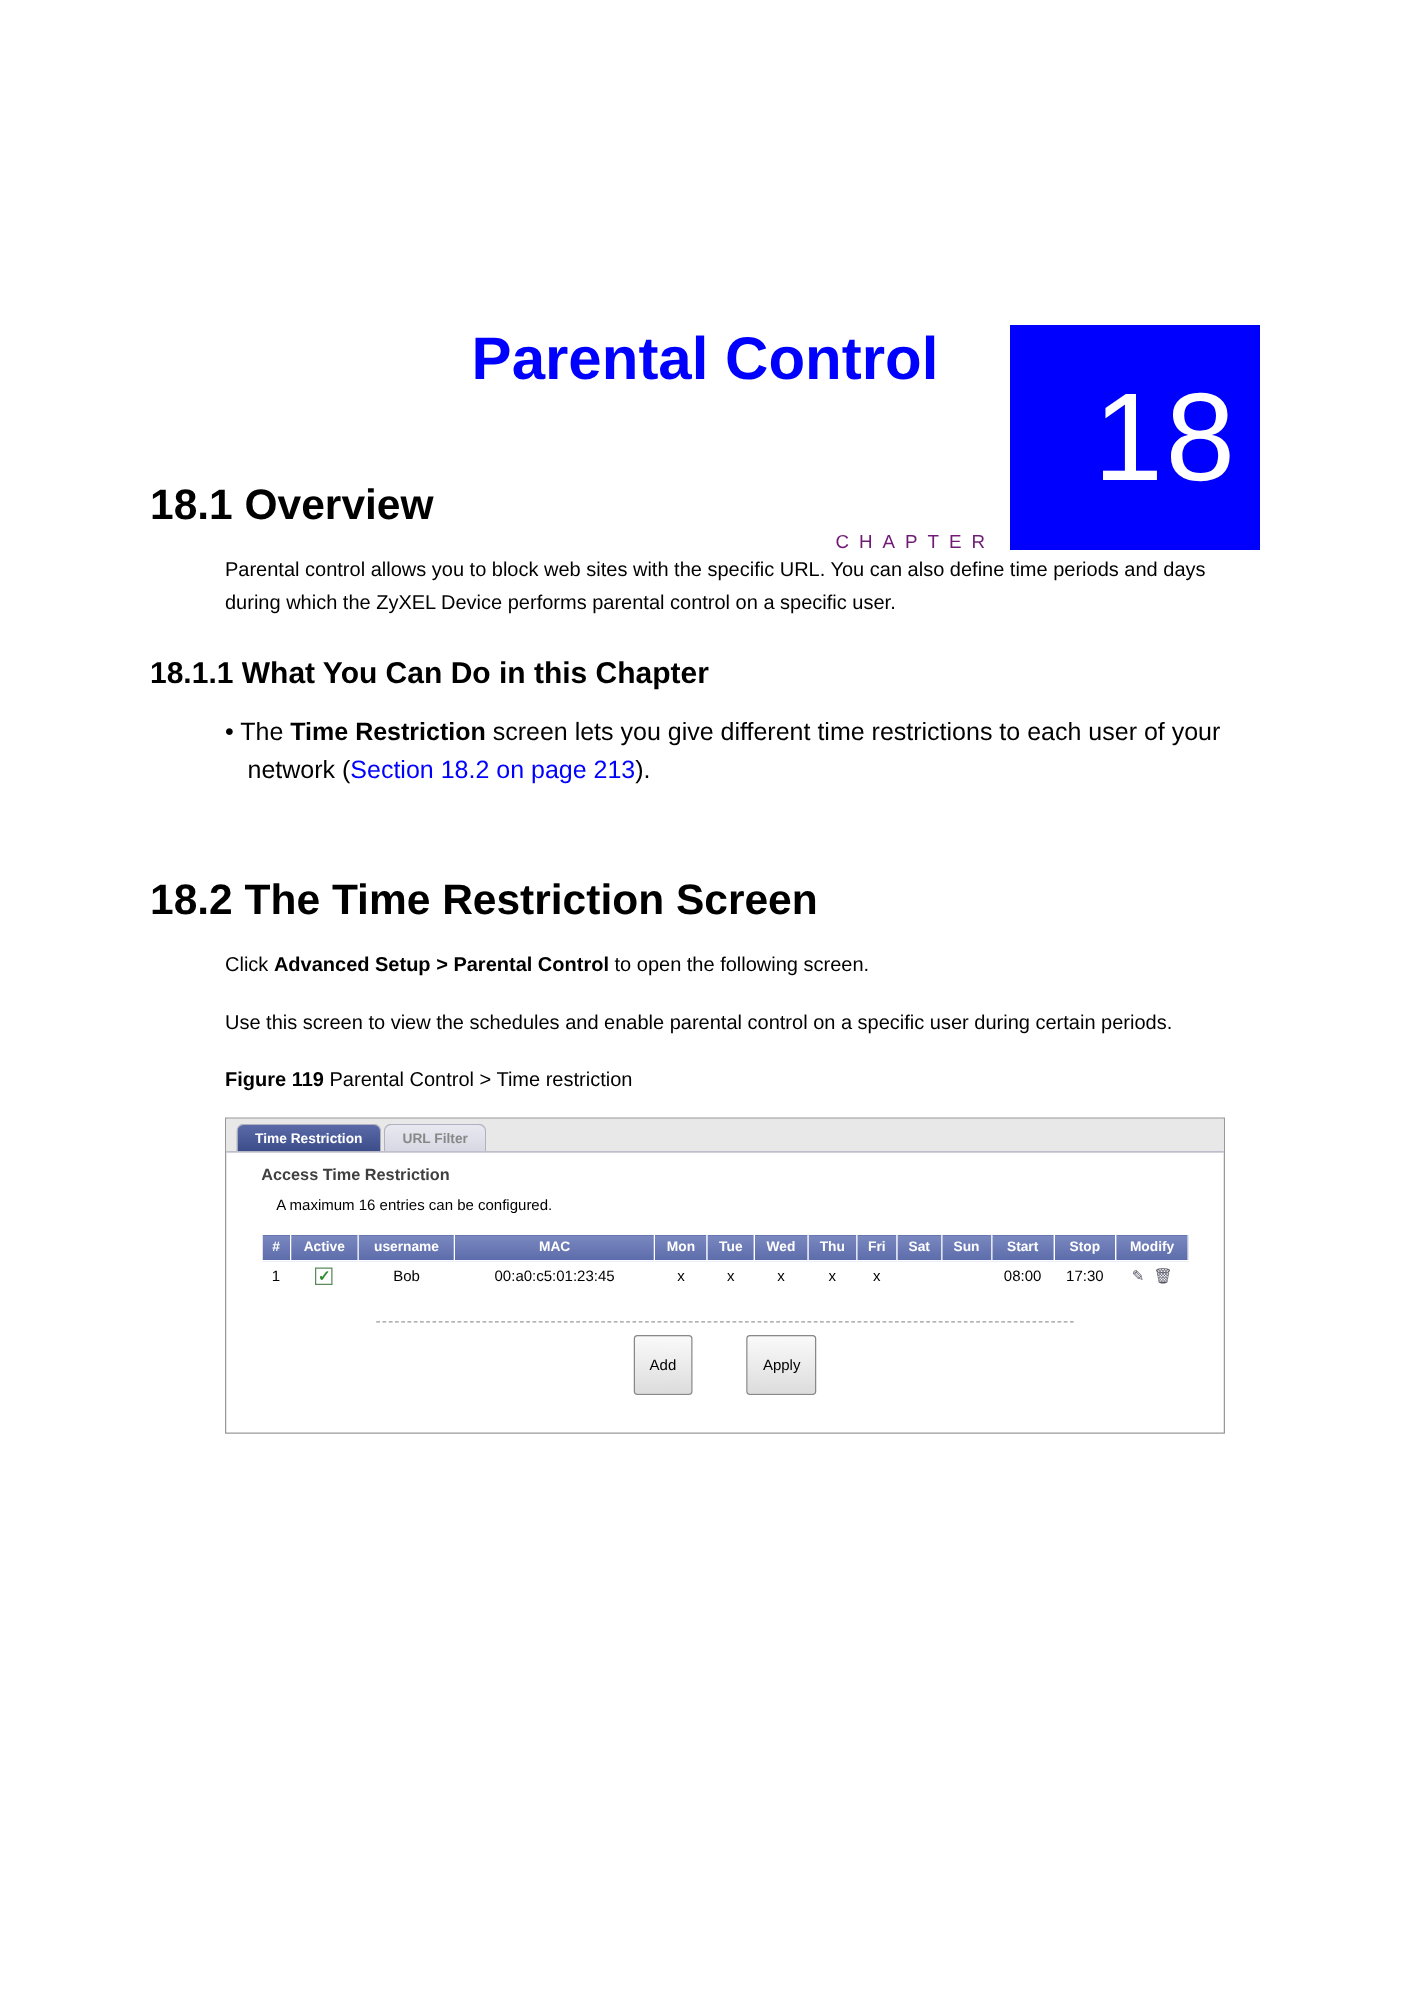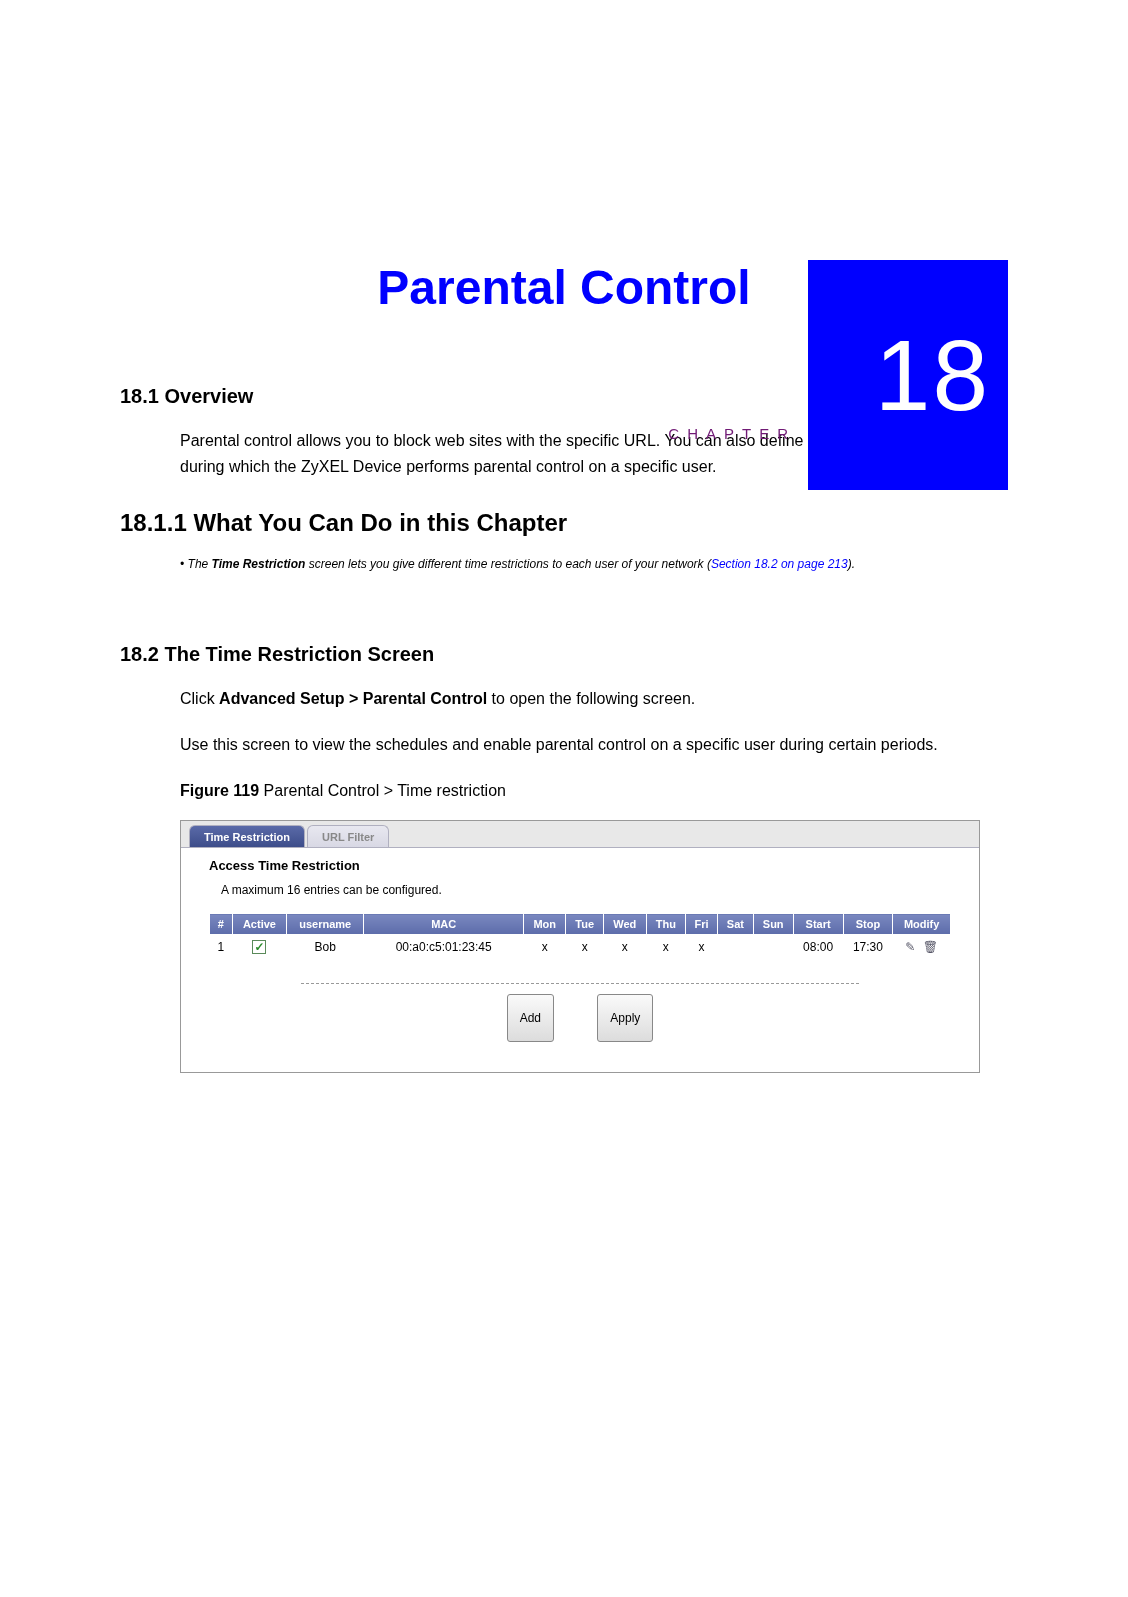--- a/index.html
+++ b/index.html
@@ -15,21 +15,21 @@
     width: 100%;
     height: 100%;
     padding: 0 120px 60px 120px;
     position: relative;
   }
   .chapter-tab {
     position: absolute;
     top: 0;
     right: 120px;
     width: 200px;
-    height: 230px;
+    height: 180px;
     background: #0000ff;
     display: flex;
     align-items: center;
     justify-content: flex-end;
     padding-right: 18px;
   }
   .chapter-number {
     font-family: Arial, Helvetica, sans-serif;
     font-size: 100px;
     font-weight: 400;
@@ -49,21 +49,21 @@
     font-family: Arial, Helvetica, sans-serif;
     font-size: 48px;
     font-weight: bold;
     color: #0000ff;
     text-align: center;
     margin-top: 260px;
     margin-bottom: 70px;
   }
   h2.section {
     font-family: Arial, Helvetica, sans-serif;
-    font-size: 20px;
+    font-size: 34px;
     font-weight: bold;
     margin-bottom: 20px;
   }
   h3.subsection {
     font-family: Arial, Helvetica, sans-serif;
     font-size: 24px;
     font-weight: bold;
     margin-top: 30px;
     margin-bottom: 18px;
   }
@@ -72,26 +72,25 @@
     line-height: 1.6;
     margin-left: 60px;
     margin-bottom: 20px;
   }
   ul.bullets {
     list-style: none;
     margin-left: 60px;
     margin-bottom: 20px;
   }
   ul.bullets li {
-    font-size: 12px;
+    font-size: 20px;
     line-height: 1.5;
     margin-bottom: 12px;
     padding-left: 18px;
     text-indent: -18px;
-    font-style: italic;
   }
   ul.bullets li::before {
     content: "• ";
   }
   .bold { font-weight: bold; }
   .link { color: #0000ff; }
   .section-gap { height: 50px; }
   .figure-caption {
     font-family: Arial, Helvetica, sans-serif;
     font-size: 16px;
@@ -130,21 +129,21 @@
   .ss-tab.active {
     background: linear-gradient(#5a6aa8,#3d4d8a);
     color: #fff;
   }
   .ss-tab.inactive {
     background: linear-gradient(#e8e8f0,#d8d8e4);
     color: #888;
   }
   .ss-panel-title {
     padding: 10px 20px 6px 28px;
-    color: #000000;
+    color: #404040;
     font-weight: bold;
     font-size: 13px;
   }
   .ss-note {
     padding: 4px 20px 16px 40px;
     font-size: 12px;
   }
   .ss-table {
     margin: 0 28px;
     border-collapse: collapse;

